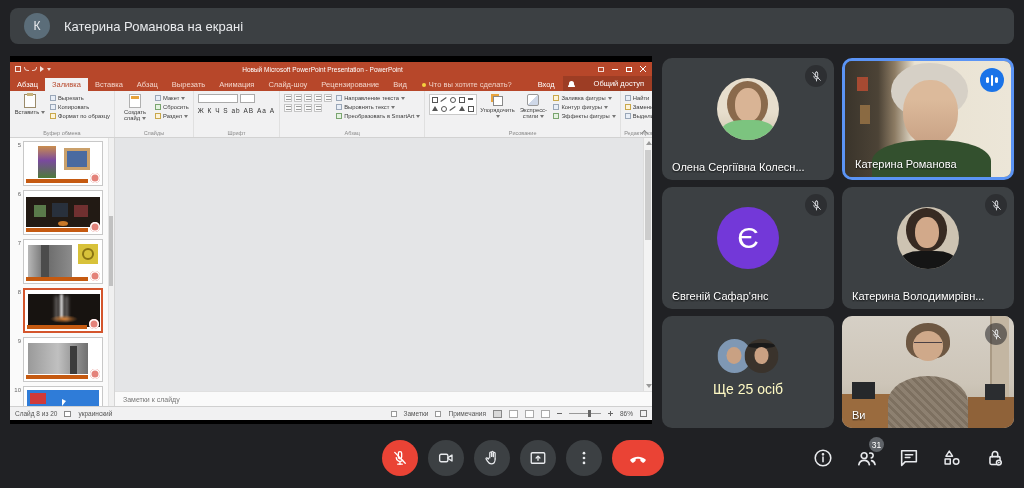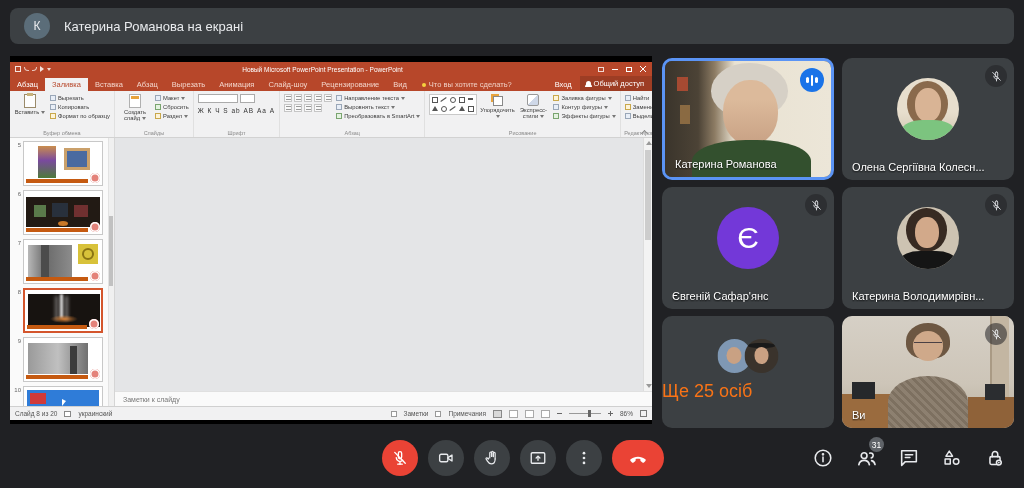--- a/index.html
+++ b/index.html
@@ -31,21 +31,21 @@
   .wb-rest { width:6px; height:5px; border:1px solid #fff; }
 
   .ppt-tabrow { height:15px; background:#b7472a; display:flex; align-items:flex-end; font-size:7.5px; color:#f3d5cb; flex:0 0 auto; white-space:nowrap; }
   .ptab { padding:2px 7px; }
   .ptab.file { color:#fff; }
   .ptab.active { background:#f1f1f2; color:#b7472a; }
   .tellme { display:flex; align-items:center; gap:3px; padding:2px 8px; color:#f0cfc4; }
   .bulb { width:4px; height:4px; border-radius:50%; background:#f5d13e; }
   .tab-spacer { flex:1; }
   .signin { color:#fff; padding:2px 8px; }
-  .share { background:rgba(0,0,0,.14); color:#fff; padding:2px 8px 2px 6px; display:flex; align-items:center; gap:3px; height:100%; }
+  .share { background:rgba(0,0,0,.14); color:#fff; padding:2px 8px 2px 6px; display:flex; align-items:center; gap:20px; height:100%; }
   .pers { width:5px; height:5px; border-radius:50% 50% 0 0; background:#fff; position:relative; }
   .pers::before { content:''; position:absolute; left:-1px; top:3px; width:7px; height:3px; border-radius:3px 3px 0 0; background:#fff; }
 
   .ppt-ribbon { height:47px; background:#f1f1f2; border-bottom:1px solid #d2d2d2; display:flex; position:relative; overflow:hidden; flex:0 0 auto; }
   .rgroup { position:relative; border-right:1px solid #e0e0e0; padding:3px 4px 10px 4px; display:flex; gap:4px; align-items:flex-start; }
   .glabel { position:absolute; bottom:1px; left:0; right:0; text-align:center; font-size:5.5px; color:#8a8a8a; }
   .bigbtn { display:flex; flex-direction:column; align-items:center; gap:1px; font-size:5.8px; text-align:center; width:32px; line-height:1.1; }
   .smallcol { display:flex; flex-direction:column; gap:3px; padding-top:1px; }
   .sbtn { display:flex; align-items:center; gap:2px; font-size:5.8px; white-space:nowrap; }
   .sicon { width:6px; height:6px; flex:0 0 auto; border:1px solid #9aa7b8; background:#e8eef7; }
@@ -185,21 +185,21 @@
   .av4-hair { left:14%; top:2%; width:66%; height:70%; border-radius:50%; background:#372a22; }
   .av4-face { left:29%; top:15%; width:38%; height:50%; border-radius:48%; background:#d2a98a; }
   .av4-top { left:6%; bottom:-8%; width:88%; height:38%; border-radius:35% 35% 0 0; background:#151515; }
 
   .ovl-avatars { position:absolute; left:50%; top:36%; transform:translate(-50%,-50%); display:flex; z-index:2; }
   .mini { width:34px; height:34px; border-radius:50%; overflow:hidden; position:relative; }
   .mini + .mini { margin-left:-7px; }
   .m1-bg { inset:0; background:#7f98b4; } .m1-face { left:26%; top:22%; width:46%; height:52%; border-radius:50%; background:#c9a183; }
   .m2-bg { inset:0; background:#3a332c; } .m2-face { left:28%; top:24%; width:44%; height:50%; border-radius:50%; background:#caa183; }
   .m2-band { left:10%; top:10%; width:80%; height:16%; border-radius:40%; background:#1a1a1a; }
-  .ovl-label { position:absolute; left:0; right:0; top:58%; text-align:left; font-size:18px; color:#f97316; }
+  .ovl-label { position:absolute; left:0; right:0; top:58%; text-align:center; font-size:14px; color:#fef9c3; }
 
   .v6-bg { inset:0; background:linear-gradient(180deg,#d6d0c6 0%, #cdc5b8 60%, #b9ae9e 100%); }
   .v6-door { right:3%; top:0; width:11%; height:72%; background:#c3b6a2; border-left:2px solid #a99a84; }
   .v6-deskL { left:0; bottom:0; width:30%; height:30%; background:#9a6b3e; }
   .v6-deskR { right:0; bottom:0; width:27%; height:28%; background:#8f6239; }
   .v6-monL { left:6%; bottom:26%; width:13%; height:15%; background:#26282b; }
   .v6-monR { right:5%; bottom:25%; width:12%; height:14%; background:#2b2d30; }
   .v6-hair { left:37%; top:6%; width:26%; height:32%; border-radius:50% 50% 42% 42%; background:#6d5742; }
   .v6-face { left:41%; top:13%; width:18%; height:27%; border-radius:48%; background:#cfa98a; }
   .v6-glasses { left:42%; top:23%; width:16%; height:4px; border-top:1.5px solid #4a4044; }
@@ -516,51 +516,51 @@
     <i class="zplus"></i>
     <span>86%</span>
     <i class="fitbox"></i>
   </div>
 
 </div>
 </div>
 
 <div class="tiles">
 
+  <div class="tile">
+    <div class="avatar-big">
+      <i class="artl av2-bg"></i>
+        <i class="artl av2-hair"></i>
+        <i class="artl av2-face"></i>
+        <i class="artl av2-top"></i>
+    </div>
+    <div class="muteico">
+      <svg width="13" height="13" viewBox="0 0 24 24" fill="none" stroke="#dadce0" stroke-width="1.8" stroke-linecap="round">
+          <rect x="9.8" y="3.5" width="4.4" height="9.5" rx="2.2"></rect>
+          <path d="M7 11.5a5 5 0 0 0 8.6 3.4"></path>
+          <path d="M12 17v3.2"></path>
+          <path d="M5 4.5l14 14.5"></path>
+        </svg>
+    </div>
+    <div class="namechip">Олена Сергіївна Колесн...</div>
+  </div>
+
   <div class="tile speaking">
     <i class="artl v1-bg"></i>
       <i class="artl v1-s1"></i>
       <i class="artl v1-s2"></i>
     <i class="artl v1-hair"></i>
       <i class="artl v1-face"></i>
       <i class="artl v1-body"></i>
     <div class="speakico">
         <i class="eqbar h1"></i>
         <i class="eqbar h2"></i>
         <i class="eqbar h3"></i>
       </div>
     <div class="namechip">Катерина Романова</div>
-  </div>
-
-  <div class="tile">
-    <div class="avatar-big">
-      <i class="artl av2-bg"></i>
-        <i class="artl av2-hair"></i>
-        <i class="artl av2-face"></i>
-        <i class="artl av2-top"></i>
-    </div>
-    <div class="muteico">
-      <svg width="13" height="13" viewBox="0 0 24 24" fill="none" stroke="#dadce0" stroke-width="1.8" stroke-linecap="round">
-          <rect x="9.8" y="3.5" width="4.4" height="9.5" rx="2.2"></rect>
-          <path d="M7 11.5a5 5 0 0 0 8.6 3.4"></path>
-          <path d="M12 17v3.2"></path>
-          <path d="M5 4.5l14 14.5"></path>
-        </svg>
-    </div>
-    <div class="namechip">Олена Сергіївна Колесн...</div>
   </div>
 
   <div class="tile">
     <div class="avatar-big">
       <div class="letter-avatar">Є</div>
     </div>
     <div class="muteico">
       <svg width="13" height="13" viewBox="0 0 24 24" fill="none" stroke="#dadce0" stroke-width="1.8" stroke-linecap="round">
           <rect x="9.8" y="3.5" width="4.4" height="9.5" rx="2.2"></rect>
           <path d="M7 11.5a5 5 0 0 0 8.6 3.4"></path>

